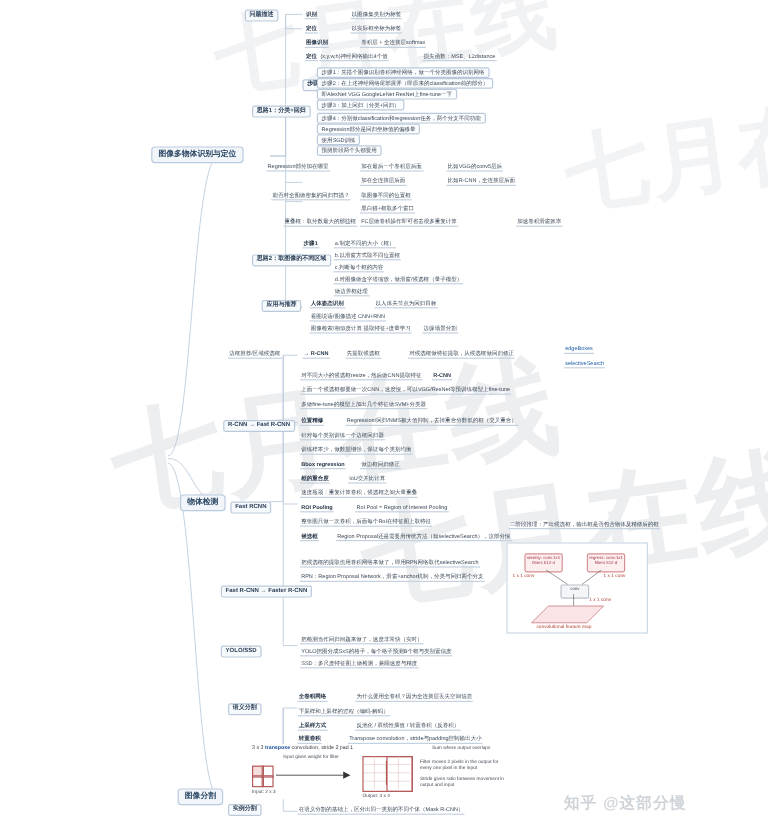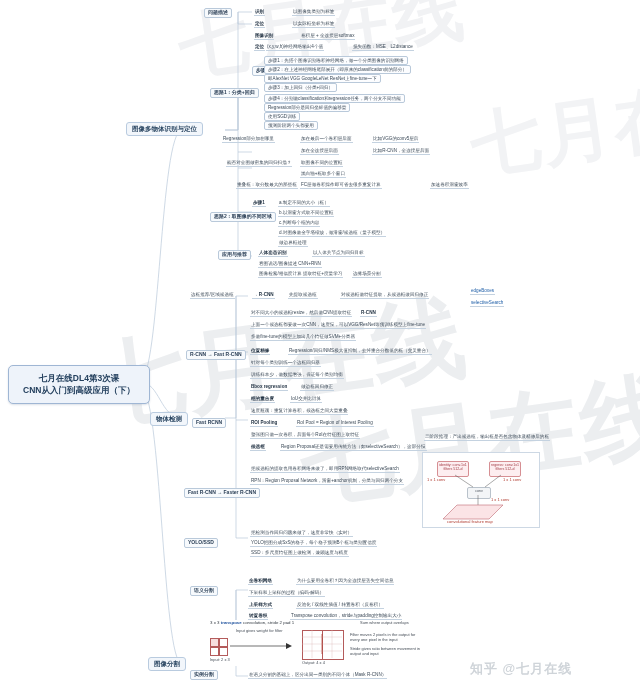--- a/index.html
+++ b/index.html
@@ -105,24 +105,20 @@
       <path d="M236,296 L236,352 L248,352"></path>
       <path d="M236,352 L236,420 L248,420"></path>
       <path d="M236,420 L236,490 L248,490"></path>
       <path d="M236,490 L236,538 L248,538"></path>
 
       <path d="M225,664 L236,664 L236,590 L248,590"></path>
       <path d="M236,590 L236,676 L248,676"></path>
     </g>
   </svg>
 
-  <div class="root">
-    <div>七月在线DL4第3次课</div>
-    <div>CNN从入门到高级应用（下）</div>
-  </div>
 
   <div class="chip" style="left:126px;top:122px;">图像多物体识别与定位</div>
   <div class="chip" style="left:150px;top:412px;">物体检测</div>
   <div class="chip" style="left:148px;top:657px;">图像分割</div>
 
   <div class="node lbl" style="left:204px;top:8px;">问题描述</div>
   <div class="node b" style="left:254px;top:9px;">识别</div>
   <div class="node" style="left:292px;top:9px;">以图像集类别为标签</div>
   <div class="node b" style="left:254px;top:21px;">定位</div>
   <div class="node" style="left:292px;top:21px;">以实际框坐标为标签</div>
@@ -279,15 +275,15 @@
           <line x1="0" y1="21" x2="40" y2="21"></line>
       </g>
       <line x1="20" y1="4" x2="20" y2="24" stroke="#b03a2e" stroke-width="0.7"></line>
     </svg>
     <div class="cap" style="left:92px;top:40px;">Output: 4 x 4</div>
 
     <div class="cap" style="left:140px;top:12px;width:72px;white-space:normal;">Filter moves 2 pixels in the output for every one pixel in the input</div>
     <div class="cap" style="left:140px;top:26px;width:72px;white-space:normal;">Stride gives ratio between movement in output and input</div>
   </div>
 
-  <div style="position:absolute;left:470px;top:660px;font-size:13px;color:#cfd4d9;font-weight:700;letter-spacing:1px;">知乎 @七月在线</div>
+  <div style="position:absolute;left:470px;top:660px;font-size:13px;color:#cfd4d9;font-weight:700;letter-spacing:1px;">知乎 @这部分慢</div>
 
 </div>
 
 </body></html>

